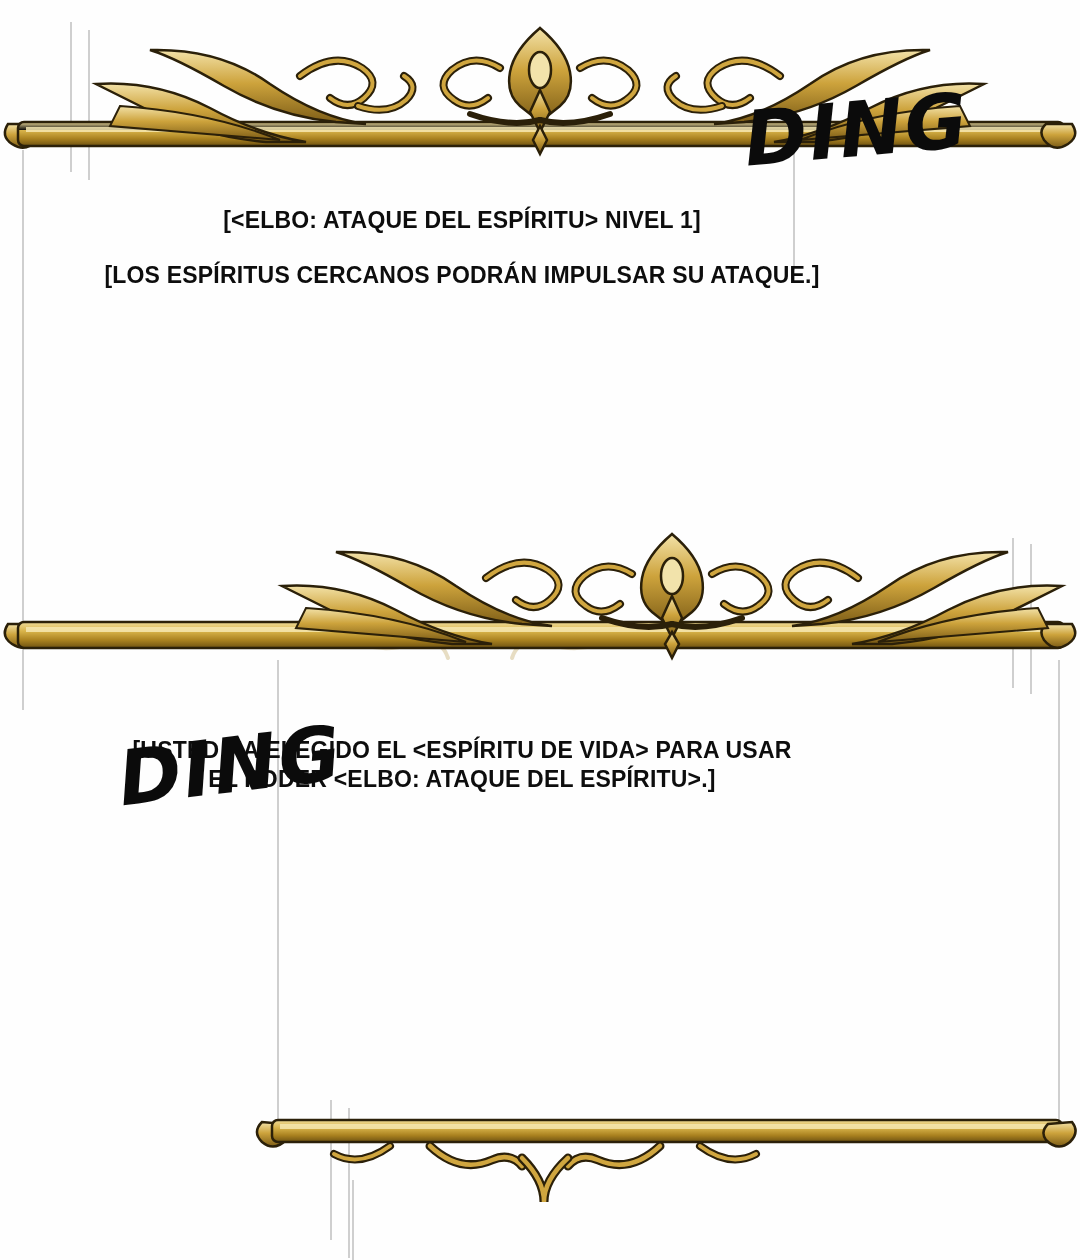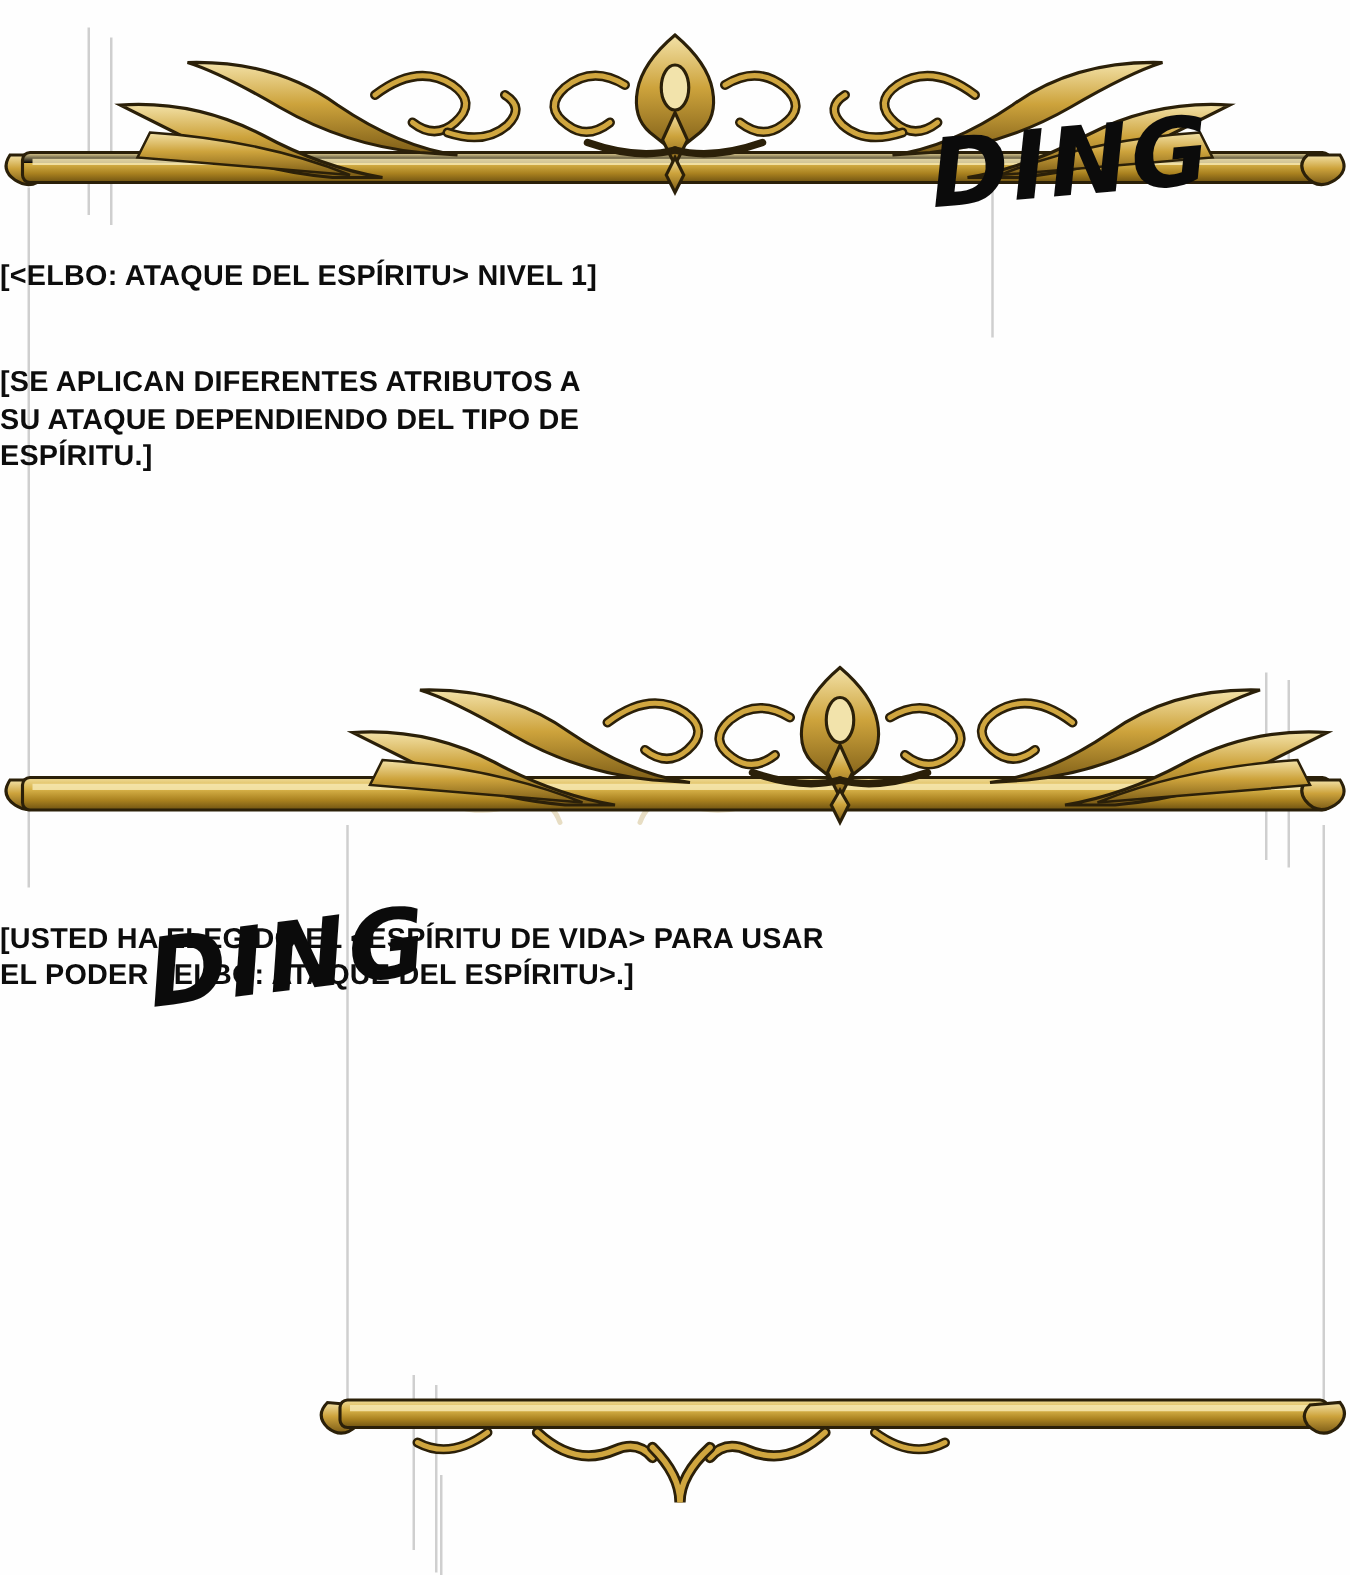--- a/index.html
+++ b/index.html
@@ -58,21 +58,21 @@
     left: 118px;
     top: 728px;
     font-size: 76px;
     transform: rotate(-7deg);
   }
 
   
   .msg-block {
     position: absolute;
     width: 924px;
-    text-align: left;
+    text-align: center;
     font-family: "Liberation Sans", sans-serif;
     font-weight: 700;
     color: #0d0d0d;
     text-transform: uppercase;
   }
   .msg-line {
     font-size: 23px;
     line-height: 1.28;
     letter-spacing: 0.2px;
     margin: 0;
@@ -152,24 +152,22 @@
       <path d="M580 54 q26 -16 48 2 q18 16 -2 30 q-16 12 -34 -2" fill="none" stroke="#2b2009" stroke-width="8" stroke-linecap="round"></path>
       <path d="M580 54 q26 -16 48 2 q18 16 -2 30 q-16 12 -34 -2" fill="none" stroke="#d0a63f" stroke-width="4" stroke-linecap="round"></path>
       <path d="M470 100 q40 14 70 6" fill="none" stroke="#2b2009" stroke-width="6" stroke-linecap="round"></path>
       <path d="M610 100 q-40 14 -70 6" fill="none" stroke="#2b2009" stroke-width="6" stroke-linecap="round"></path>
     </svg>
   </div>
 
   <div class="msg-block" id="block-top">
     <p class="msg-line">[&lt;ELBO: ATAQUE DEL ESPÍRITU&gt; NIVEL 1]</p>
     <div class="gap-md"></div>
-    <div class="gap-lg"></div>
-    <p class="msg-line">[SE APLICAN DIFERENTES ATRIBUTOS A
-SU ATAQUE DEPENDIENDO DEL TIPO DE
-ESPÍRITU.]</p>
+    <p class="msg-line">[LOS ESPÍRITUS CERCANOS PODRÁN IMPULSAR SU ATAQUE.]</p>
+    <div class="gap-lg"></div>
     <div class="gap-lg"></div>
     <div class="gap-sm"></div>
   </div>
 
   <div class="divider" style="top:528px;">
     <svg width="1080" height="170" viewBox="0 0 1080 170" xmlns="http://www.w3.org/2000/svg">
       <defs>
         <linearGradient id="goldBar2" x1="0" y1="0" x2="0" y2="1">
           <stop offset="0%" stop-color="#f0dc9a"></stop>
           <stop offset="35%" stop-color="#d9b44a"></stop>

